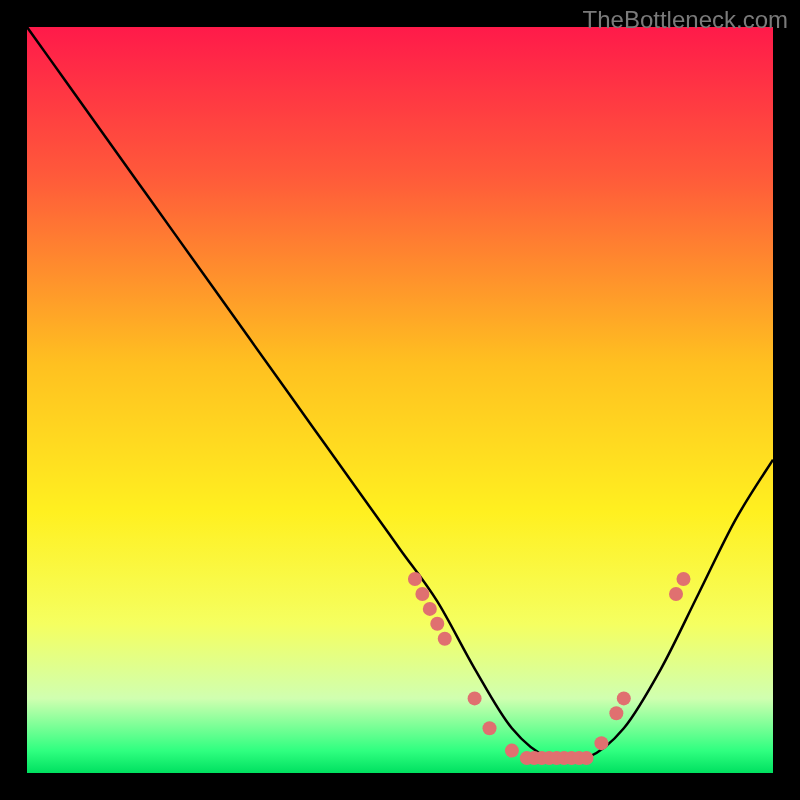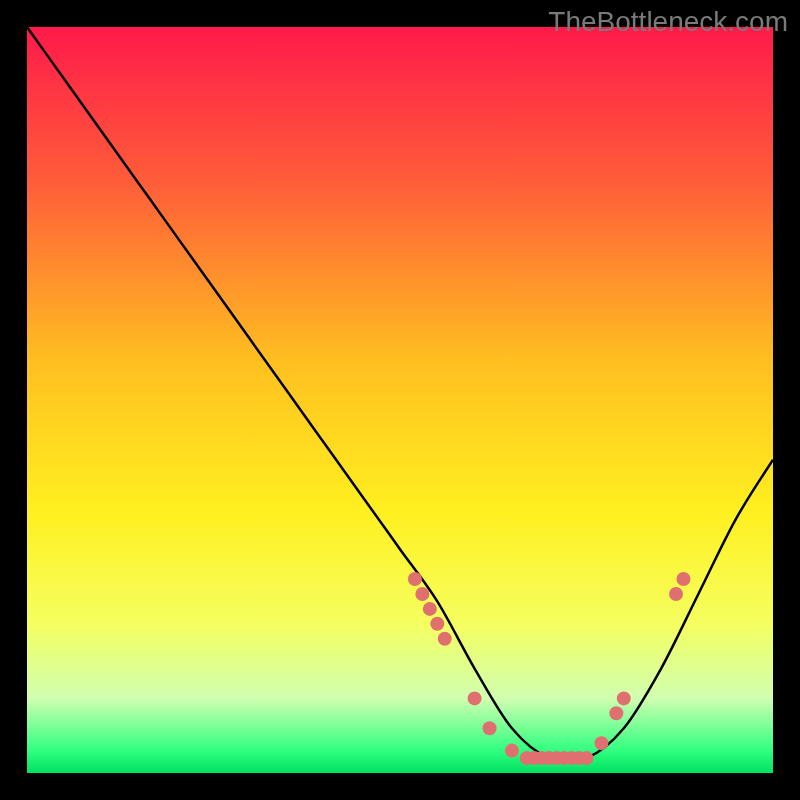--- a/index.html
+++ b/index.html
@@ -8,21 +8,21 @@
     height: 800px;
     background: #000;
     position: relative;
     font-family: Arial, sans-serif;
   }
   .watermark {
     position: absolute;
     top: 6px;
     right: 12px;
     color: #7a7a7a;
-    font-size: 28px;
+    font-size: 24px;
     font-weight: 500;
     z-index: 10;
   }
   .plot-area {
     position: absolute;
     top: 27px;
     left: 27px;
     width: 746px;
     height: 746px;
     overflow: hidden;

